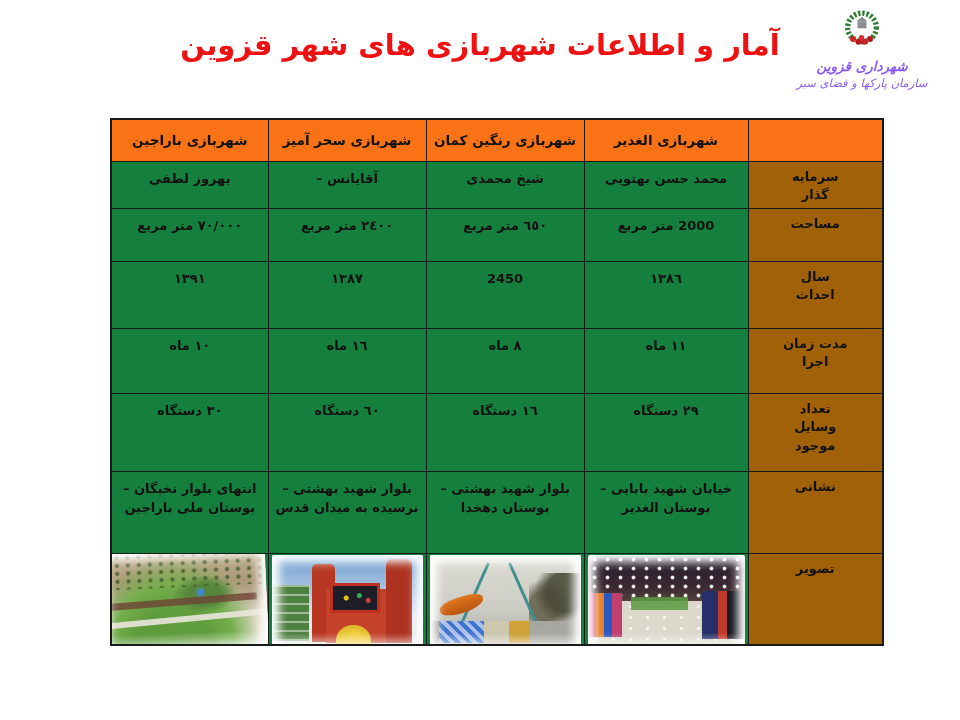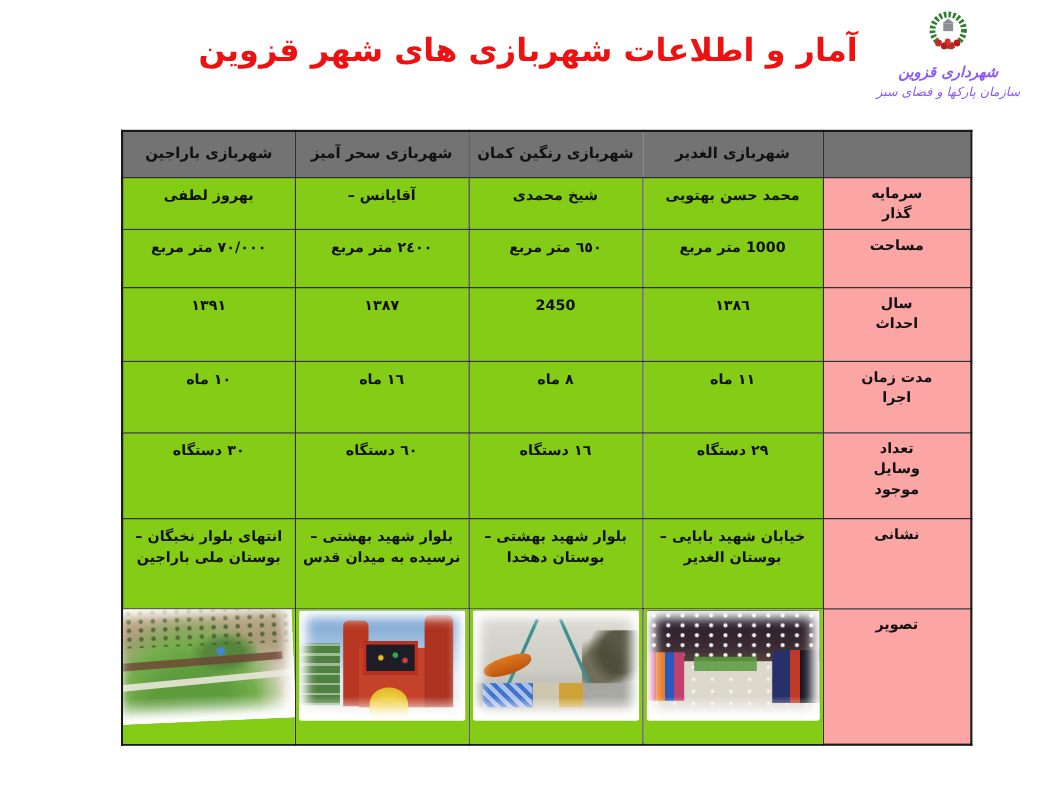--- a/index.html
+++ b/index.html
@@ -27,28 +27,28 @@
     direction:rtl;
   }
   table.parks th,table.parks td{
     border:1px solid #1a1a1a;
     font-weight:bold;color:#111;
     text-align:center;
     white-space:pre-line;
     overflow:hidden;
   }
   table.parks th{
-    background:#737373;font-size:13.5px;vertical-align:middle;padding:2px 4px;
+    background:#f97316;font-size:13.5px;vertical-align:middle;padding:2px 4px;
   }
   th.corner{background:#fdfdfd;}
   td.rowlabel{
-    background:#fca5a5;font-size:13px;vertical-align:top;padding:6px 6px 0 6px;line-height:1.45;
+    background:#a16207;font-size:13px;vertical-align:top;padding:6px 6px 0 6px;line-height:1.45;
   }
   td.val{
-    background:#84cc16;font-size:13px;vertical-align:top;padding:7px 6px 0 6px;line-height:1.5;
+    background:#15803d;font-size:13px;vertical-align:top;padding:7px 6px 0 6px;line-height:1.5;
   }
   tr.r-image td.val{padding:0;position:relative;}
   
   .photo{
     position:absolute;top:1px;left:3px;right:3px;height:100px;
     border-radius:2px;overflow:hidden;background:#dcd8cc;
   }
   .photo *{position:absolute;}
   .photo::after{
     content:"";position:absolute;inset:0;
@@ -145,21 +145,21 @@
   <tr style="height:47px">
     <td class="rowlabel">سرمایه
 گذار</td>
     <td class="val">محمد حسن بهتویی</td>
     <td class="val">شیخ محمدی</td>
     <td class="val">آقایانس –</td>
     <td class="val">بهروز لطفی</td>
   </tr>
   <tr style="height:53px">
     <td class="rowlabel">مساحت</td>
-    <td class="val">1000 متر مربع</td>
+    <td class="val">2000 متر مربع</td>
     <td class="val">٦٥٠ متر مربع</td>
     <td class="val">٢٤٠٠ متر مربع</td>
     <td class="val">٧٠/٠٠٠ متر مربع</td>
   </tr>
   <tr style="height:67px">
     <td class="rowlabel">سال
 احداث</td>
     <td class="val">١٣٨٦</td>
     <td class="val">2450</td>
     <td class="val">١٣٨٧</td>
@@ -186,21 +186,21 @@
     <td class="rowlabel">نشانی</td>
     <td class="val">خیابان شهید بابایی –
 بوستان الغدیر</td>
     <td class="val">بلوار شهید بهشتی –
 بوستان دهخدا</td>
     <td class="val">بلوار شهید بهشتی –
 نرسیده به میدان قدس</td>
     <td class="val">انتهای بلوار نخبگان –
 بوستان ملی باراجین</td>
   </tr>
-  <tr style="height:124px" class="r-image">
+  <tr style="height:92px" class="r-image">
     <td class="rowlabel">تصویر</td>
     <td class="val">
       <div class="photo p4">
         <div class="p4-ceiling"></div>
         <div class="p4-floor"></div>
         <div class="p4-mach-l"></div>
         <div class="p4-mach-c"></div>
         <div class="p4-mach-r"></div>
       </div>
     </td>

